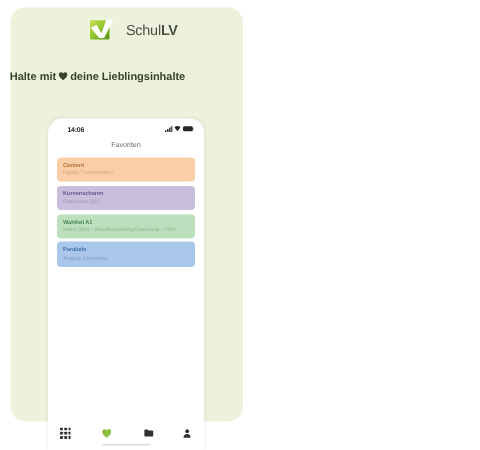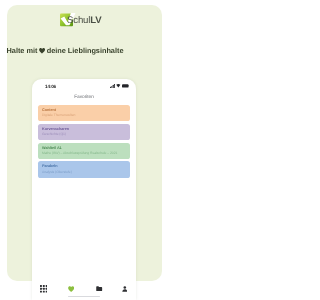--- a/index.html
+++ b/index.html
@@ -1,21 +1,21 @@
 <!DOCTYPE html>
 <html><head>
 <meta charset="utf-8">
 <style>
   html,body{margin:0;padding:0;background:#ffffff;}
   body{width:169px;height:300px;overflow:hidden;font-family:"Liberation Sans",sans-serif;-webkit-font-smoothing:antialiased;text-rendering:geometricPrecision;}
   .stage{position:relative;width:169px;height:300px;background:#fff;}
   .greenbox{position:absolute;left:7px;top:5px;width:155px;height:276px;background:#edf2dc;border-radius:10px;}
   .brand{position:absolute;left:0;top:0;width:169px;height:0;}
   .logo-mark{position:absolute;left:59.8px;top:12.6px;line-height:0;}
-  .brand-text{position:absolute;left:67px;top:15.8px;font-size:9.6px;color:#4a4f45;letter-spacing:-0.15px;line-height:10px;}
+  .brand-text{position:absolute;left:84px;top:15.8px;font-size:9.6px;color:#4a4f45;letter-spacing:-0.15px;line-height:10px;}
   .brand-text b{font-weight:bold;}
   .hl-heart{vertical-align:-0.5px;margin:0 1.6px;}
   .headline{position:absolute;left:0;top:46px;width:130px;text-align:center;font-size:7.35px;font-weight:bold;color:#39422c;line-height:10.4px;letter-spacing:-0.02px;}
   .phone{position:absolute;left:32px;top:79px;width:104px;height:221px;background:#fff;border-radius:9.5px 9.5px 0 0;overflow:hidden;box-shadow:0 0 3px rgba(120,130,100,0.16);}
   .statusbar{position:absolute;left:0;top:0;width:104px;height:12px;}
   .sb-time{position:absolute;left:13px;top:4.6px;font-size:4.6px;font-weight:bold;color:#222;letter-spacing:-0.15px;line-height:5px;}
   .sb-icons{position:absolute;right:6.6px;top:5px;display:flex;align-items:flex-end;gap:1.2px;}
   .phone-title{position:absolute;left:0;top:16.2px;width:104px;text-align:center;font-size:4.8px;color:#6a6d72;line-height:6px;letter-spacing:-0.03px;}
   .cards{position:absolute;left:6px;top:26px;width:92px;}
   .card{border-radius:2.6px;padding:3px 4px 3px 4px;margin-bottom:2.6px;box-sizing:border-box;height:16.2px;}

